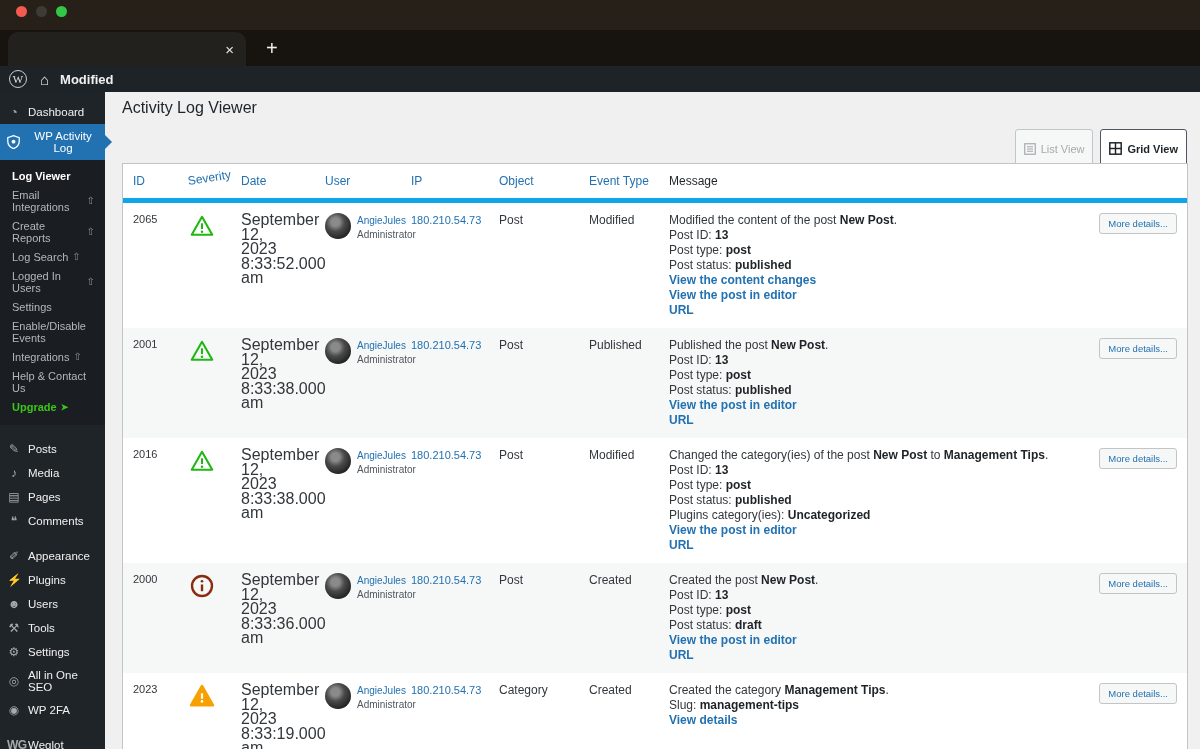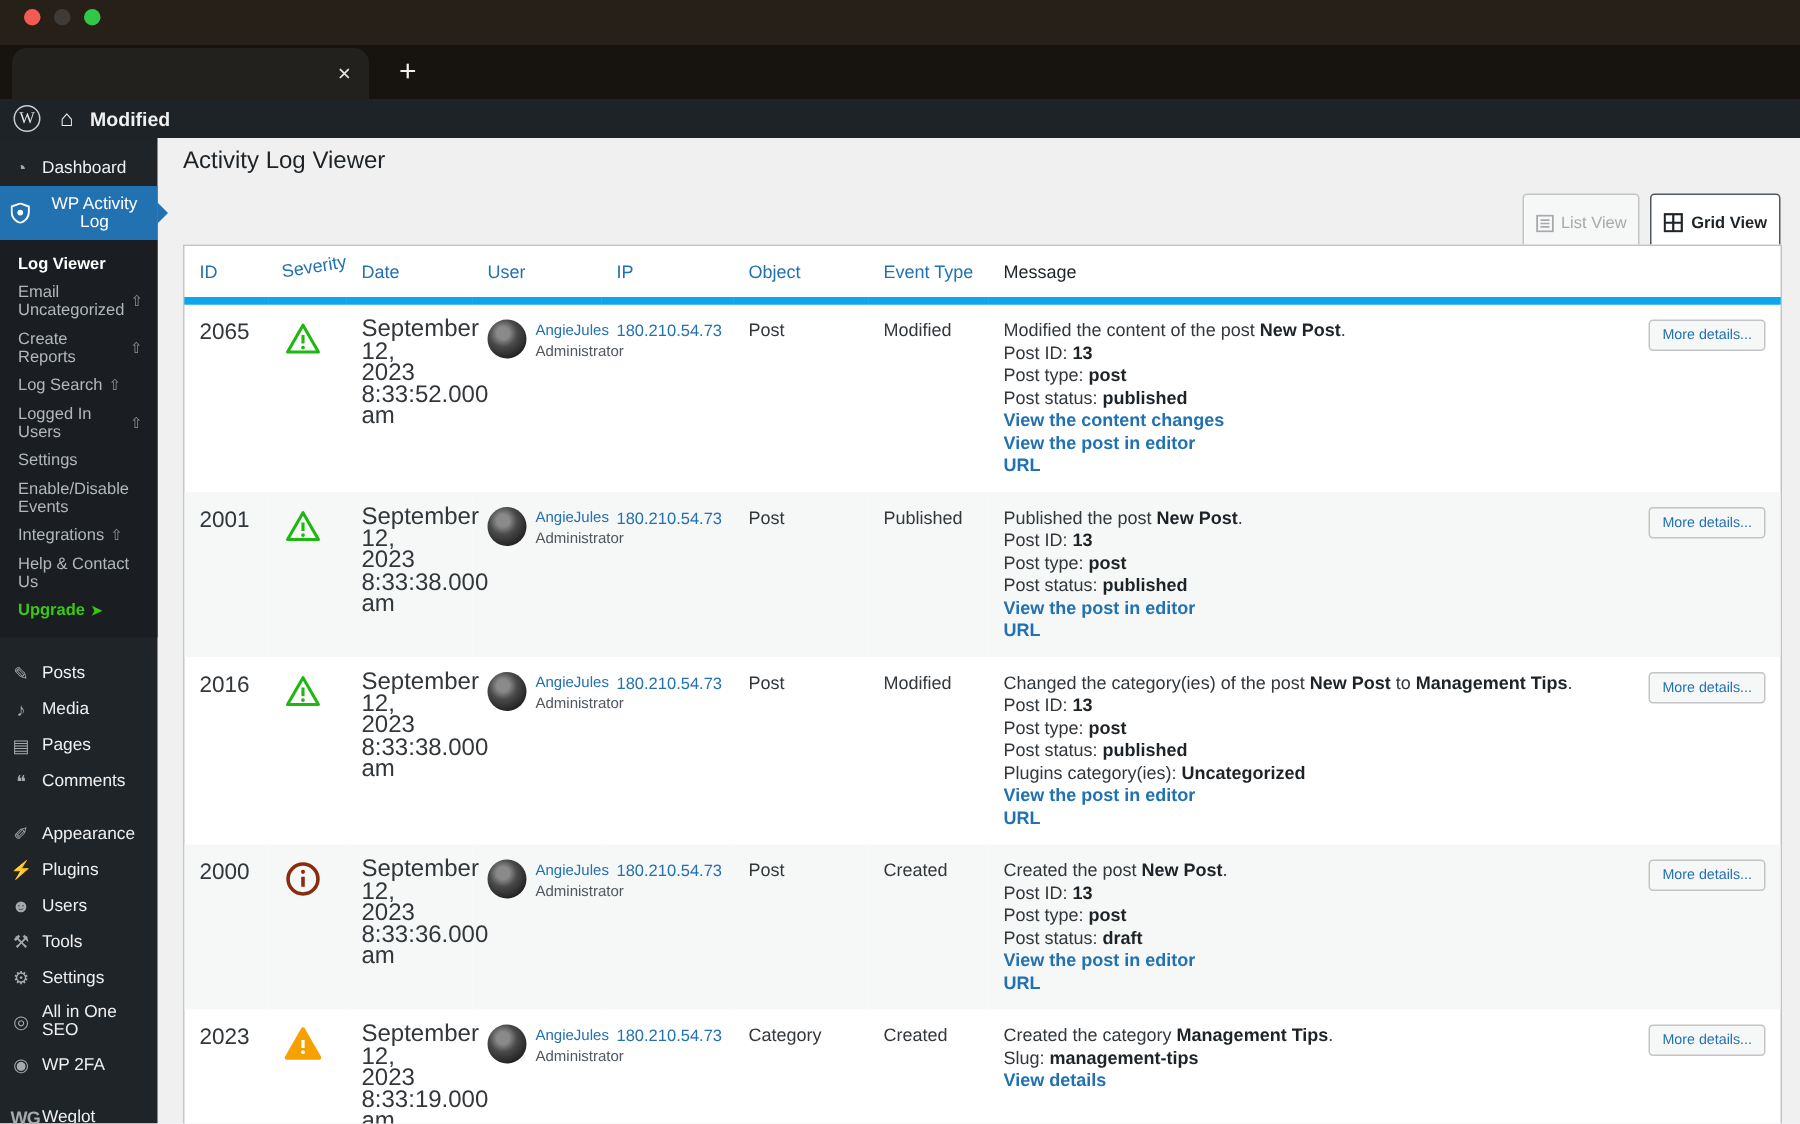--- a/index.html
+++ b/index.html
@@ -69,21 +69,21 @@
   
   .table-wrap { position:absolute; top:71px; left:17px; right:12px; bottom:-200px;
                 background:#fff; border:1px solid #c3c4c7; }
   table { width:100%; border-collapse:collapse; table-layout:fixed; }
   thead th { text-align:left; font-size:12px; font-weight:400; color:#2271b1;
              padding:10px; border-bottom:5px solid #0ea5e9; cursor:pointer; }
   thead th.plain { color:#1d2327; cursor:default; }
   .th-tilt { display:inline-block; transform:rotate(-9deg); transform-origin:left bottom; }
   tbody td { vertical-align:top; padding:10px; font-size:12px; color:#32373c; }
   tbody tr.alt { background:#f6f7f7; }
-  td.c-id { font-size:15px; }
+  td.c-id { font-size:11px; }
   .sev-wrap { margin-top:2px; }
   td.c-date { font-size:16px; line-height:14.5px; color:#32373c; }
   .user-flex { display:flex; gap:6px; }
   .avatar { width:26px; height:26px; border-radius:50%; flex-shrink:0;
             background:radial-gradient(circle at 40% 35%, #8a8a8a 0 18%, #4a4a4a 40%, #111 90%); }
   .user-text { display:flex; flex-direction:column; line-height:12px; padding-top:2px; }
   .user-name { color:#2271b1; font-size:10px; text-decoration:none; cursor:pointer; }
   .user-role { color:#50575e; font-size:10px; margin-top:2px; }
   td.c-ip a { color:#2271b1; font-size:11px; text-decoration:none; cursor:pointer; }
   .msg-flex { display:flex; align-items:flex-start; }
@@ -133,21 +133,21 @@
           <circle cx="10" cy="10.5" r="3" fill="#fff"></circle>
         </svg>
       </span>
       <span>WP Activity Log</span>
     </div>
     <div class="submenu">
         <div class="sub current">
           <span>Log Viewer</span>
         </div>
         <div class="sub">
-          <span>Email Uncategorized</span>
+          <span>Email Integrations</span>
           <span class="prem">⇧</span>
         </div>
         <div class="sub">
           <span>Create Reports</span>
           <span class="prem">⇧</span>
         </div>
         <div class="sub">
           <span>Log Search</span>
           <span class="prem">⇧</span>
         </div>

